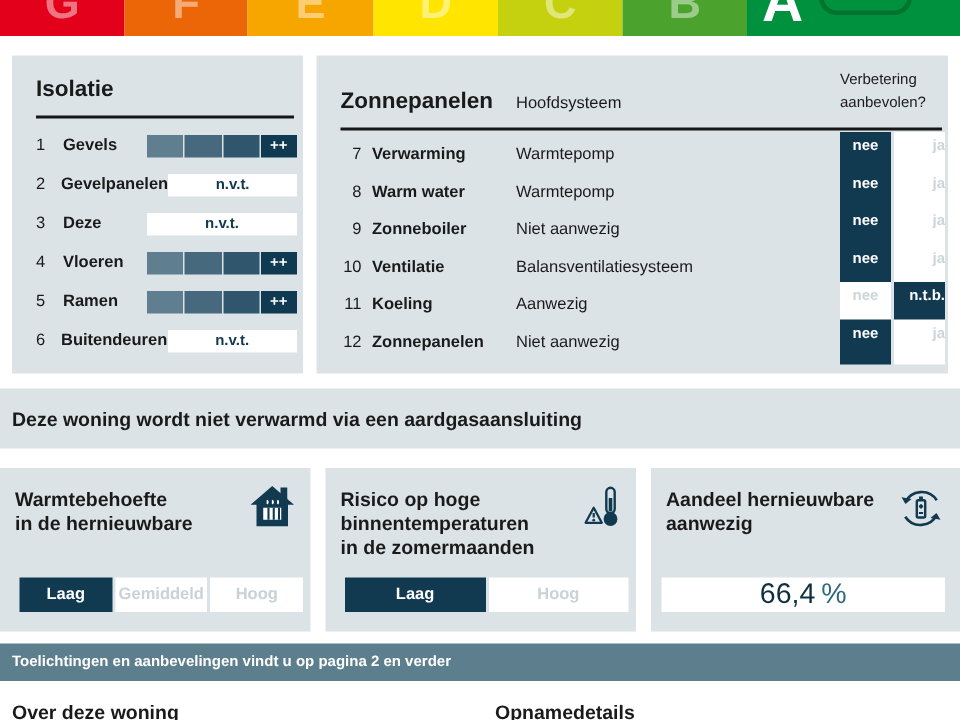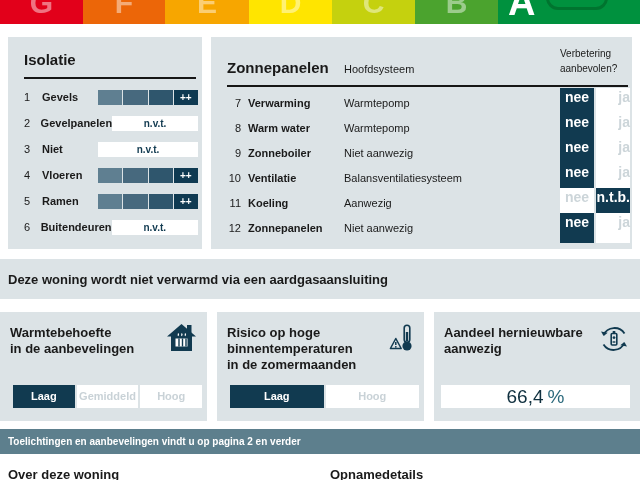--- a/index.html
+++ b/index.html
@@ -57,21 +57,21 @@
   .inst-header { display: flex; align-items: flex-end; }
   .inst-title { width: 117px; font-size: 15px; font-weight: bold; line-height: 18px; }
   .inst-colsys { flex: 1; font-size: 11px; padding-bottom: 2px; }
   .inst-coladv { width: 70px; font-size: 10px; line-height: 1.45; padding-bottom: 1px; }
   .inst .rule { margin: 8px 2px 3px 0; }
   .inst-row { display: flex; align-items: center; height: 25px; font-size: 11px; }
   .inst-row .num { width: 14px; text-align: right; }
   .inst-row .lbl { font-weight: bold; margin-left: 7px; width: 96px; }
   .inst-row .sys { flex: 1; }
   .btn { width: 34px; height: 30px; line-height: 19px; text-align: center;
-         font-size: 14px; font-weight: bold; background: #fff; color: #ccd5d9; }
+         font-size: 10px; font-weight: bold; background: #fff; color: #ccd5d9; }
   .btn + .btn { margin-left: 2px; text-align: right; }
   .btn.sel { background: #113a50; color: #fff; }
 
   
   .gasband { margin-top: 10px; height: 40px; background: #dce3e6;
              display: flex; align-items: center; padding-left: 8px;
              font-size: 13px; font-weight: bold; }
 
   
   .indrow { margin-top: 13px; height: 109px; display: flex; gap: 10px; }
@@ -144,21 +144,21 @@
     </div>
 
     <div class="iso-row">
       <span class="num">2</span>
       <span class="lbl">Gevelpanelen</span>
       <div class="nvt">n.v.t.</div>
     </div>
 
     <div class="iso-row">
       <span class="num">3</span>
-      <span class="lbl">Niet</span>
+      <span class="lbl">Deze</span>
       <div class="nvt">n.v.t.</div>
     </div>
 
     <div class="iso-row">
       <span class="num">4</span>
       <span class="lbl">Vloeren</span>
       <div class="rating">
         <i class="seg s1"></i>
         <i class="seg s2"></i>
         <i class="seg s3"></i>
@@ -244,21 +244,21 @@
 
 <div class="gasband">
   <span>Deze woning wordt niet verwarmd via een aardgasaansluiting</span>
 </div>
 
 <div class="indrow">
 
   <div class="panel ind ind1">
     <div class="ind-title">
       <div>Warmtebehoefte</div>
-      <div>in de aanbevelingen</div>
+      <div>in de hernieuwbare</div>
     </div>
     <span class="ind-icon">
       <svg width="29" height="27" viewBox="0 0 29 27">
         <rect x="20" y="1" width="4.5" height="8" fill="#113a50"></rect>
         <path d="M14.5 0 L29 12.5 H25 V27 H4 V12.5 H0 Z" fill="#113a50"></path>
         <rect x="8.5" y="14.5" width="12" height="8" fill="#fff"></rect>
         <path d="M12 14.5 V22.5 M15.5 14.5 V22.5 M19 14.5 V22.5" stroke="#113a50" stroke-width="1.4"></path>
         <path d="M11 9.5 q1 1.2 0 2.4 M14.5 9.5 q1 1.2 0 2.4 M18 9.5 q1 1.2 0 2.4" stroke="#fff" stroke-width="1.2" fill="none"></path>
       </svg>
     </span>

